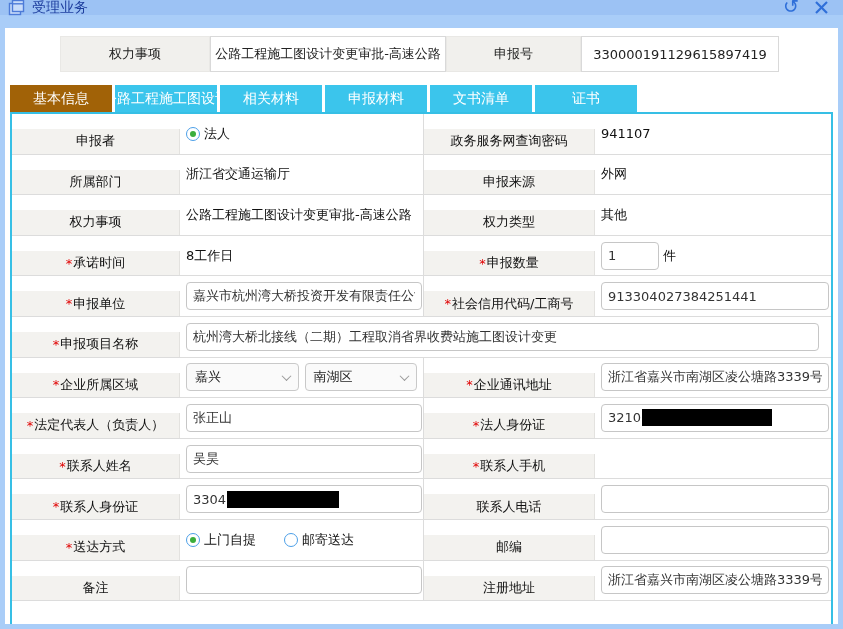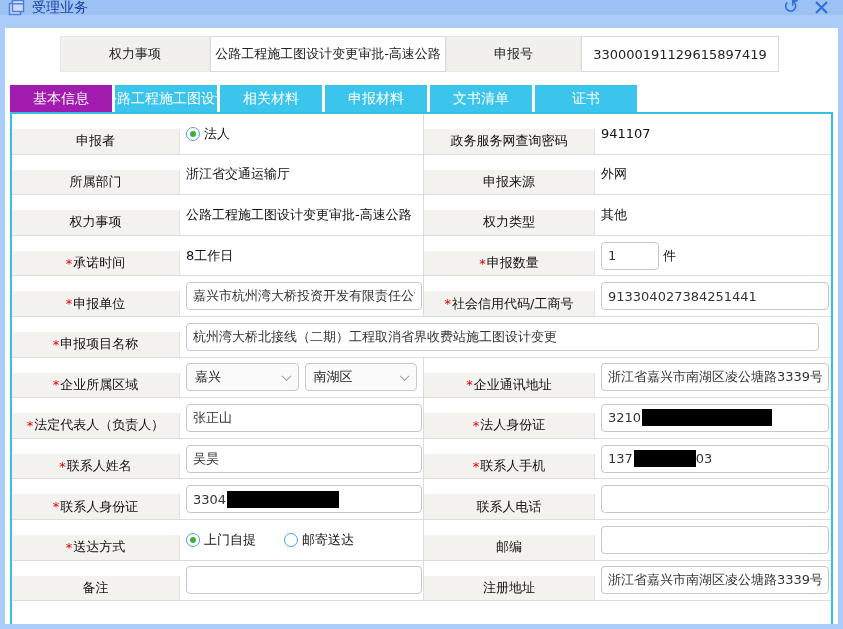--- a/index.html
+++ b/index.html
@@ -14,21 +14,21 @@
   .content { position:absolute; top:28px; left:5px; right:5px; bottom:5px; background:#fff; overflow:hidden; }
   
   .header-strip { display:flex; margin:8px 0 0 55px; height:36px; font-size:13px; }
   .hcell { display:flex; align-items:center; justify-content:center; white-space:nowrap; overflow:hidden; }
   .hlabel { background:#F1F0ED; border:1px solid #E9E8E5; color:#222; }
   .hvalue { background:#fff; border:1px solid #D9D9D9; color:#222; }
   .hl1 { width:150px; } .hv1 { width:236px; } .hl2 { width:135px; } .hv2 { width:198px; }
   
   .tabs { display:flex; margin:13px 0 0 5px; height:27px; }
   .tab { width:102px; margin-right:3px; background:#3BC5EC; color:#fff; font-size:14px; display:flex; align-items:center; justify-content:center; cursor:pointer; white-space:nowrap; overflow:hidden; }
-  .tab.active { background:#a21caf; }
+  .tab.active { background:#a16207; }
   
   .form-table { margin:0 5px; border:2px solid #36BFE5; border-bottom:none; height:512px; background:#fff; font-size:13px; color:#111; }
   .frow { display:grid; grid-template-columns:168px 244px 171px 1fr; height:40.6px; border-bottom:1px solid #DCDCDC; }
   .frow.span { grid-template-columns:168px 1fr; }
   .lcell { background:#F3F2EF; display:flex; align-items:center; justify-content:center; border-right:1px solid #E3E2DF; white-space:nowrap; overflow:hidden;margin-top:15px; }
   .vcell { display:flex; align-items:center; padding-left:6px; border-right:1px solid #DCDCDC; white-space:nowrap; overflow:hidden; }
   .vcell.last { border-right:none; }
   .req { color:#E00000; margin-right:1px; }
   input.txt { height:28px; border:1px solid #C6C6C6; border-radius:4px; padding:0 6px; font-size:13px; color:#333; font-family:inherit; background:#fff; outline:none; }
   .w-col2 { width:236px; } .w-col4 { width:228px; } .w-qty { width:58px; } .w-span { width:calc(100% - 12px); }
@@ -206,27 +206,20 @@
             <span class="req">*</span>
             <span>联系人姓名</span>
           </div>
         <div class="vcell">
           <input class="txt w-col2" value="吴昊" style="">
         </div>
         <div class="lcell">
             <span class="req">*</span>
             <span>联系人手机</span>
           </div>
-        <div class="vcell last">
-          <div class="fake-input w-col4">
-            <span>137</span>
-            <span class="redact r-mob"></span>
-            <span>03</span>
-          </div>
-        </div>
       </div>
 
       <div class="frow">
         <div class="lcell">
             <span class="req">*</span>
             <span>联系人身份证</span>
           </div>
         <div class="vcell">
           <div class="fake-input w-col2">
             <span>3304</span>

